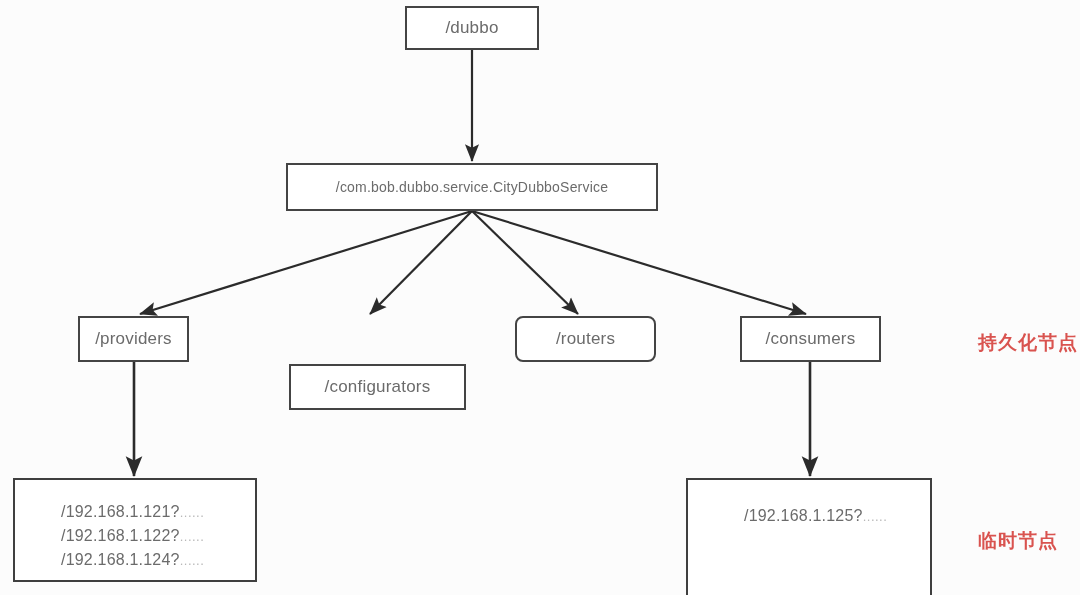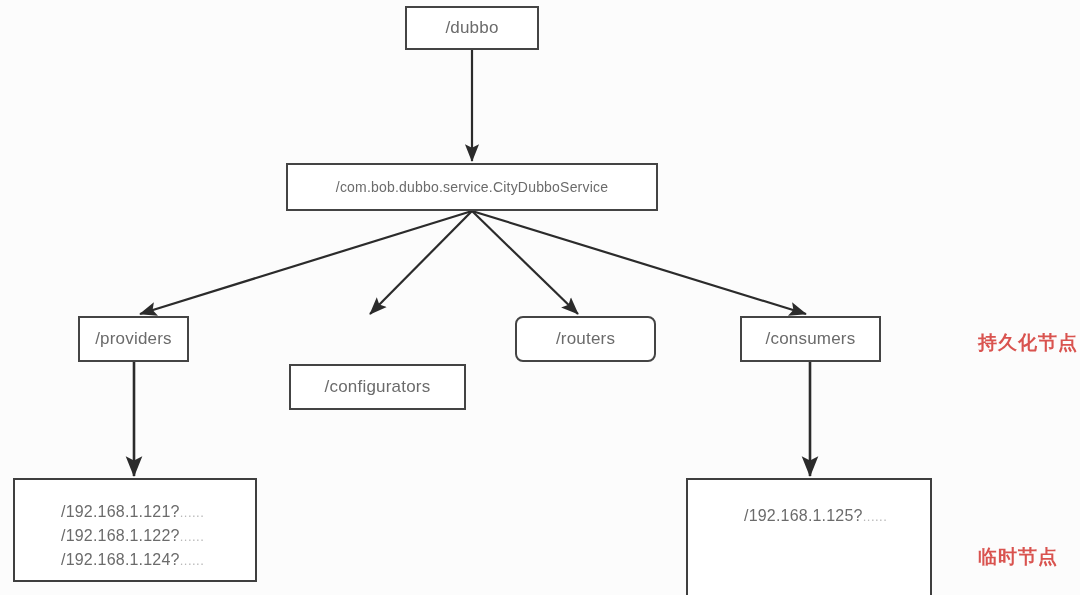--- a/index.html
+++ b/index.html
@@ -145,15 +145,15 @@
   </div>
 
   <div class="leaf-box" style="left:686px; top:478px; width:246px; height:135px; padding-left:56px; padding-top:24px;">
     <div class="leaf-line">
       <span>/192.168.1.125?</span><span class="dots">......</span>
     </div>
   </div>
 
   <div class="side-label" style="left:978px; top:330px;">持久化节点</div>
 
-  <div class="side-label" style="left:978px; top:544px;">临时节点</div>
+  <div class="side-label" style="left:978px; top:528px;">临时节点</div>
 
 </div>
 
 </body></html>

